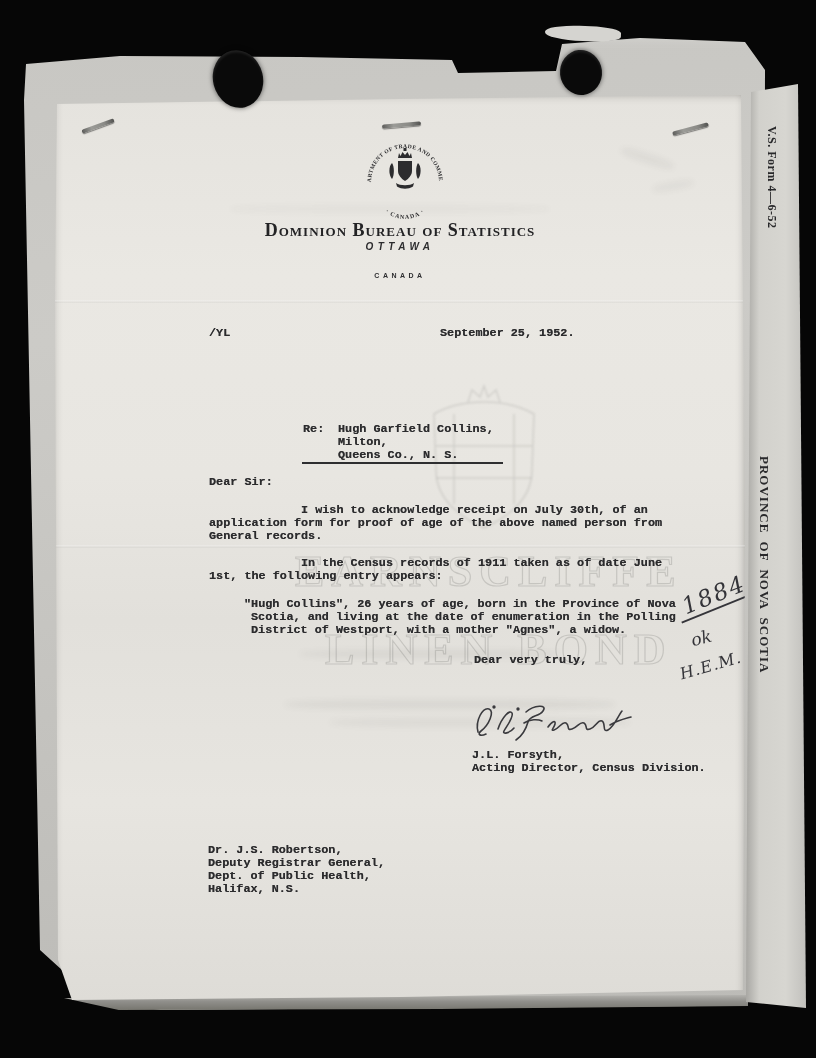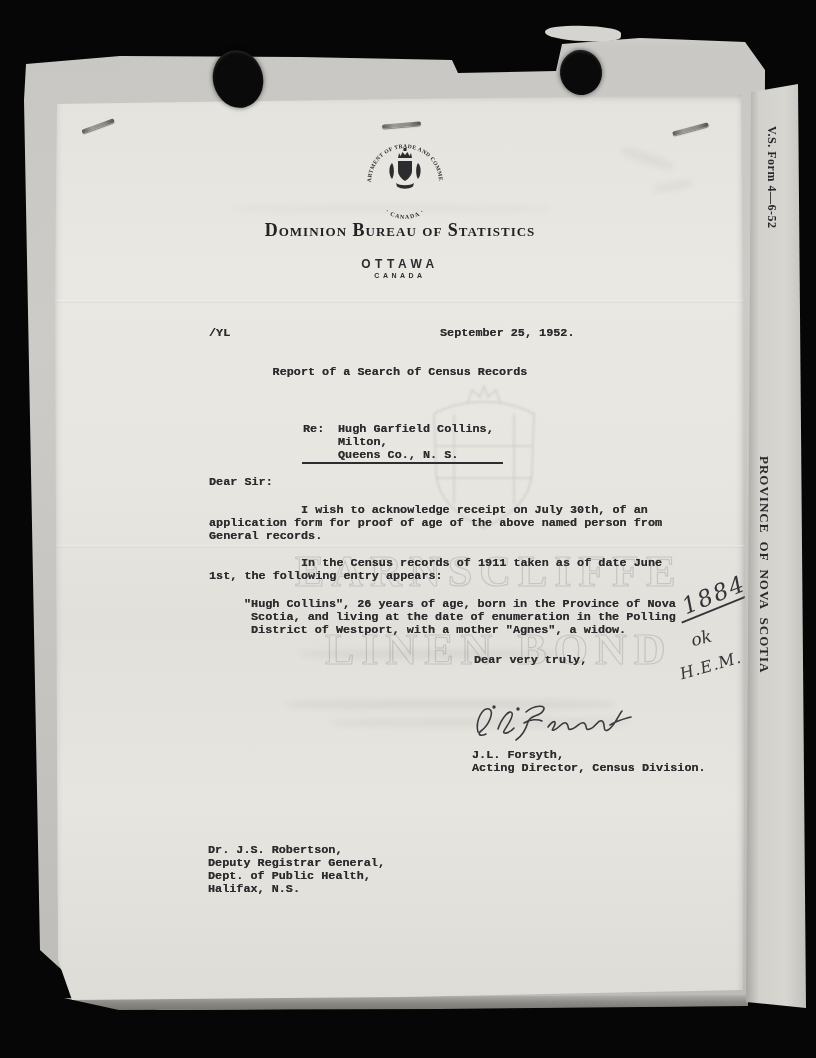--- a/index.html
+++ b/index.html
@@ -43,22 +43,22 @@
 
   
   .t{position:absolute;font-family:"Liberation Mono",monospace;font-weight:bold;
      font-size:11.8px;line-height:13px;color:#2b2b2d;white-space:pre;
      text-shadow:0 0 .6px rgba(43,43,45,.75);}
   .c{position:absolute;left:0;width:692px;text-align:center;}
 
   
   .bureau{position:absolute;top:126px;font-family:"Liberation Serif",serif;font-weight:bold;
      font-variant:small-caps;font-size:18px;letter-spacing:1px;color:#232325;}
-  .ottawa{position:absolute;top:163px;font-size:12px;font-weight:bold;letter-spacing:4.5px;
-     color:#2c2c2e;font-family:"Liberation Sans",sans-serif;}
+  .ottawa{position:absolute;top:147px;font-size:10px;font-weight:bold;letter-spacing:4.5px;
+     color:#2c2c2e;font-family:"Liberation Sans",sans-serif;font-style:italic;}
   .canada-sm{position:absolute;top:178px;font-size:7px;font-weight:bold;letter-spacing:3.5px;
      color:#2f2f31;font-family:"Liberation Sans",sans-serif;}
 
   
   .rule{position:absolute;background:#2e2e30;height:1.6px;}
 
   
   .hand{position:absolute;font-family:"DejaVu Serif",serif;font-style:italic;color:#333338;}
   .hand.year{left:620px;top:488px;font-size:23px;letter-spacing:2px;transform:rotate(-22deg);
      border-bottom:2px solid #35353a;padding:0 4px 0 7px;}
@@ -140,21 +140,20 @@
       </g>
     </svg>
 
     <div class="c bureau">Dominion Bureau of Statistics</div>
     <div class="c ottawa">OTTAWA</div>
     <div class="c canada-sm">CANADA</div>
 
     <div class="t" style="left:155px;top:233px">/YL</div>
     <div class="t" style="left:386px;top:233px">September 25, 1952.</div>
 
-    <div class="t c" style="top:272px">Report of a Search of Census Records</div>
 
     <div class="t" style="left:249px;top:329px">Re:</div>
     <div class="t" style="left:284px;top:329px">Hugh Garfield Collins,</div>
     <div class="t" style="left:284px;top:342px">Milton,</div>
     <div class="t" style="left:284px;top:355px">Queens Co., N. S.</div>
     <div class="rule" style="left:248px;top:368px;width:201px"></div>
 
     <div class="t" style="left:155px;top:382px">Dear Sir:</div>
 
     <div class="t" style="left:247px;top:410px">I wish to acknowledge receipt on July 30th, of an</div>

